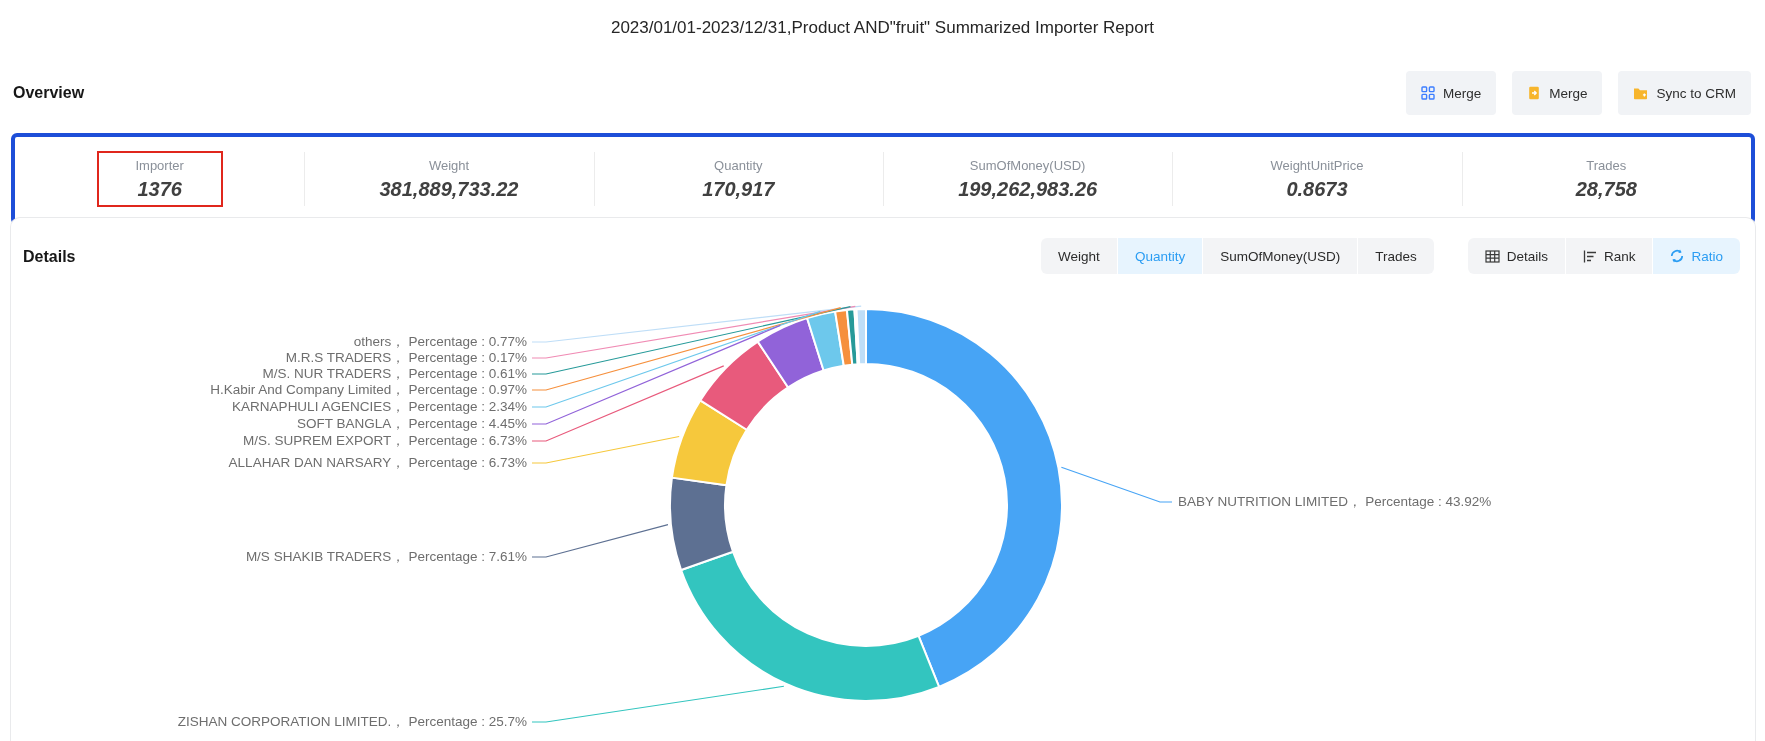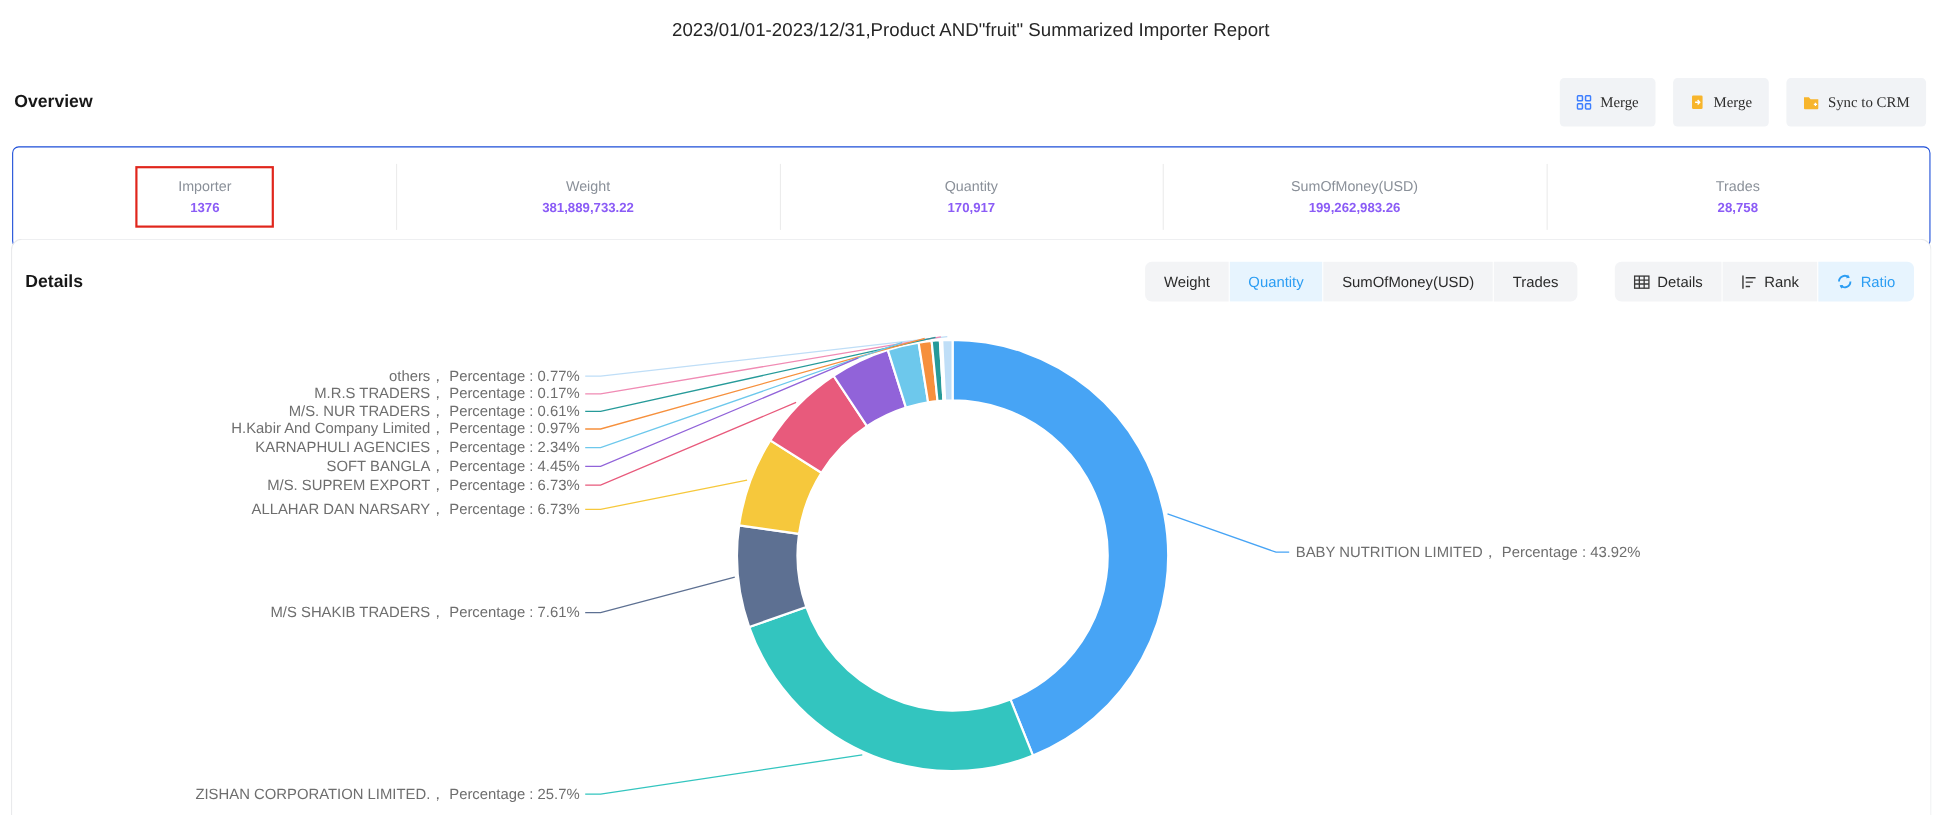--- a/index.html
+++ b/index.html
@@ -16,37 +16,37 @@
     text-align: center; font-size: 17px; font-weight: 500; color: #262626;
   }
   .section-heading {
     font-size: 16px; font-weight: 700; color: #171717;
   }
   .overview-heading { position: absolute; left: 13px; top: 84px; }
   .actions { position: absolute; right: 14px; top: 71px; display: flex; gap: 16px; }
   .action-btn {
     height: 44px; padding: 0 15px; background: #f1f3f6; border: none; border-radius: 4px;
     display: flex; align-items: center; gap: 8px; font-size: 13.5px; color: #2e2e2e;
-    font-family: Liberation Serif, serif; cursor: pointer;
+    font-family: Liberation Sans, sans-serif; cursor: pointer;
   }
   .stats-panel {
     position: absolute; left: 11px; right: 10px; top: 133px; height: 92px;
-    background: #fff; border: 1px solid #1d4ed8; border-radius: 6px;
+    background: #fff; border: 4px solid #1d4ed8; border-radius: 6px;
     display: flex; align-items: stretch;
   }
   .stat-cell {
     flex: 1; position: relative; display: flex; flex-direction: column;
     align-items: center; justify-content: center; gap: 5px;
   }
   .stat-cell + .stat-cell::before {
     content: ""; position: absolute; left: 0; top: 15px; bottom: 15px;
     width: 1px; background: #ececec;
   }
   .stat-label { font-size: 13px; color: #8a9099; }
-  .stat-value { font-size: 12px; font-weight: 700; color: #8b5cf6; }
+  .stat-value { font-size: 20px; font-weight: 700; color: #404040; font-style: italic; }
   .red-box {
     position: absolute; left: 50%; top: 50%; transform: translate(-50%,-50%);
     width: 126px; height: 56px; border: 2px solid #e0261c; pointer-events: none;
   }
   .details-panel {
     position: absolute; left: 10px; right: 9px; top: 217px; bottom: -12px;
     background: #fff; border: 1px solid #e9eaec; border-bottom: none;
     border-radius: 10px 10px 0 0;
   }
   .details-heading { position: absolute; left: 12px; top: 30px; }
@@ -115,20 +115,24 @@
     <div class="stat-label">Weight</div>
     <div class="stat-value">381,889,733.22</div>
   </div>
   <div class="stat-cell">
     <div class="stat-label">Quantity</div>
     <div class="stat-value">170,917</div>
   </div>
   <div class="stat-cell">
     <div class="stat-label">SumOfMoney(USD)</div>
     <div class="stat-value">199,262,983.26</div>
+  </div>
+  <div class="stat-cell">
+    <div class="stat-label">WeightUnitPrice</div>
+    <div class="stat-value">0.8673</div>
   </div>
   <div class="stat-cell">
     <div class="stat-label">Trades</div>
     <div class="stat-value">28,758</div>
   </div>
 </div>
 
 <div class="details-panel">
   <div class="section-heading details-heading">Details</div>
 

